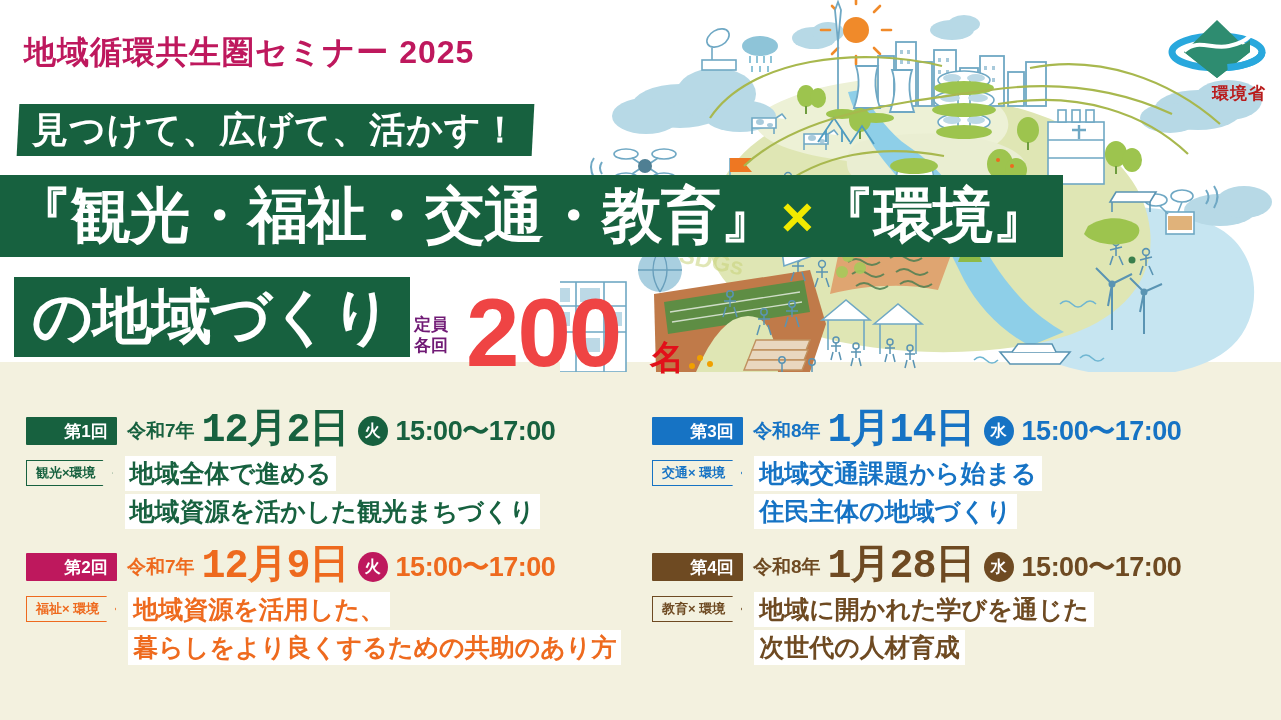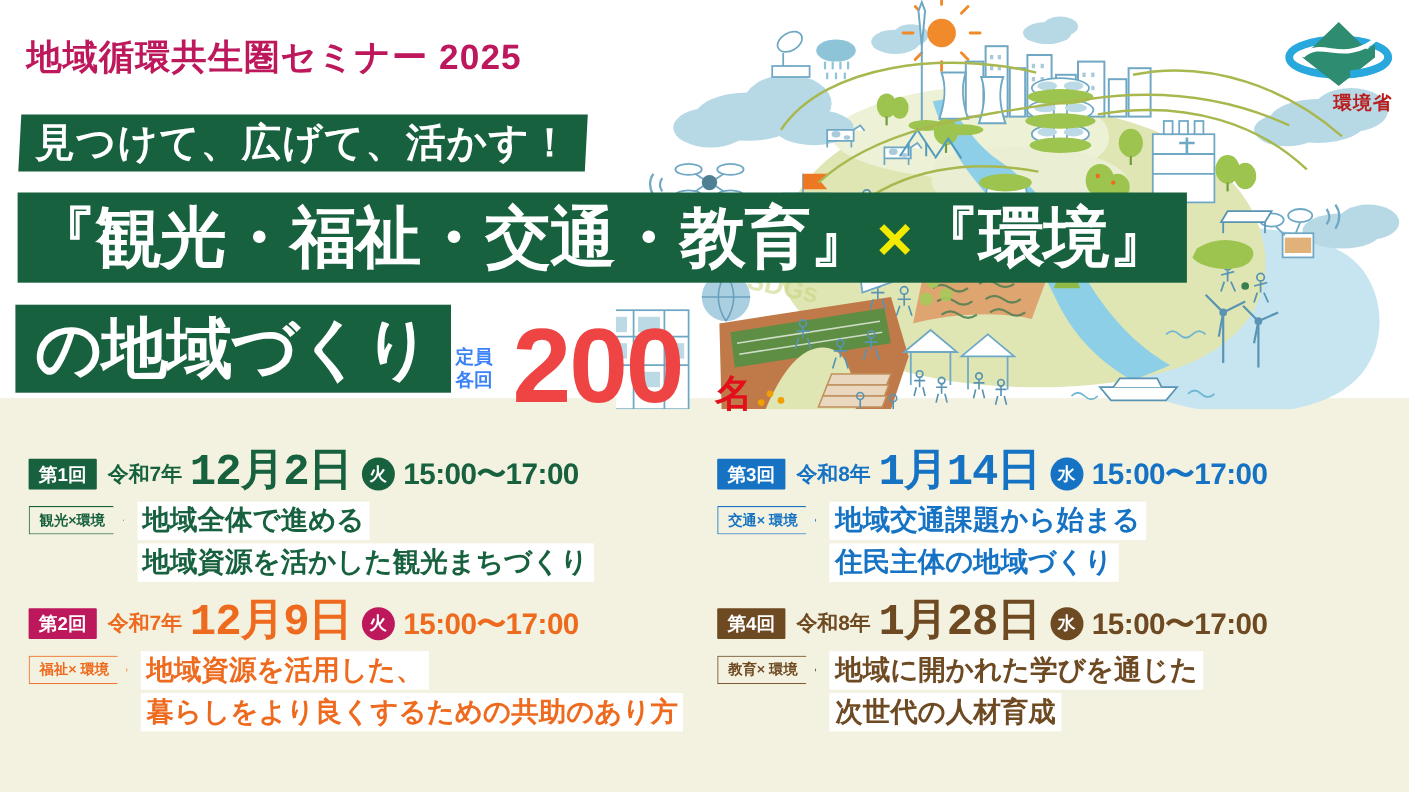--- a/index.html
+++ b/index.html
@@ -38,36 +38,36 @@
   }
   .band-sub{
     left:18px;top:104px;height:52px;padding:0 14px;
     display:flex;align-items:center;
     font-size:36px;font-weight:bold;letter-spacing:1px;
     font-family:"DejaVu Sans",sans-serif;
     transform:skewX(-3deg);
   }
   .band-sub span{display:inline-block;transform:skewX(3deg);}
   .band-main{
-    left:16px;top:175px;height:82px;padding:0 12px;
+    left:0;top:175px;height:82px;padding:0 12px;
     display:flex;align-items:center;
     font-size:60px;font-weight:bold;letter-spacing:-1px;
   }
   .band-main2{
     left:14px;top:277px;height:80px;padding:0 18px;
     display:flex;align-items:center;
     font-size:60px;font-weight:bold;letter-spacing:-1px;
   }
   .xmark{color:#f2ea00;font-weight:bold;padding:0 2px;font-size:56px;}
 
   
   .cap{position:absolute;left:414px;top:305px;width:260px;height:62px;}
   .cap-lab{
     position:absolute;left:0;top:9px;width:46px;
-    font-size:17px;font-weight:bold;color:#3b82f6;line-height:21px;text-align:left;
+    font-size:17px;font-weight:bold;color:#701a75;line-height:21px;text-align:left;
   }
   .cap-num{
     position:absolute;left:52px;top:-20px;
     font-size:96px;font-weight:bold;color:#ef4444;line-height:96px;
     letter-spacing:-2px;
   }
   .cap-unit{
     position:absolute;left:236px;top:30px;
     font-size:34px;font-weight:bold;color:#e2101a;
   }
@@ -75,21 +75,21 @@
   
   .sessions{position:absolute;left:0;top:410px;width:1281px;height:300px;}
   .col{position:absolute;top:0;width:630px;}
   .col-left{left:26px;}
   .col-right{left:652px;}
   .session{position:relative;margin-bottom:6px;}
   .s-row1{display:flex;align-items:center;height:42px;white-space:nowrap;}
   .badge{
     display:inline-flex;align-items:center;justify-content:center;
     width:62px;height:28px;color:#fff;font-size:17px;font-weight:bold;
-    border-radius:1px;margin-right:10px;flex:none;
+    border-radius:1px;margin-right:10px;flex:none;padding-left:29px;
   }
   .era{font-size:19px;font-weight:bold;margin-right:7px;}
   .bigdate{font-size:40px;font-weight:bold;letter-spacing:-1px;line-height:40px;font-family:Liberation Mono, monospace;}
   .dow{
     display:inline-flex;align-items:center;justify-content:center;
     width:30px;height:30px;border-radius:50%;color:#fff;
     font-size:16px;font-weight:bold;margin:0 8px 0 9px;flex:none;
   }
   .time{font-size:27px;font-weight:bold;letter-spacing:-0.5px;}
   .s-row2{display:flex;align-items:flex-start;margin-top:4px;}

